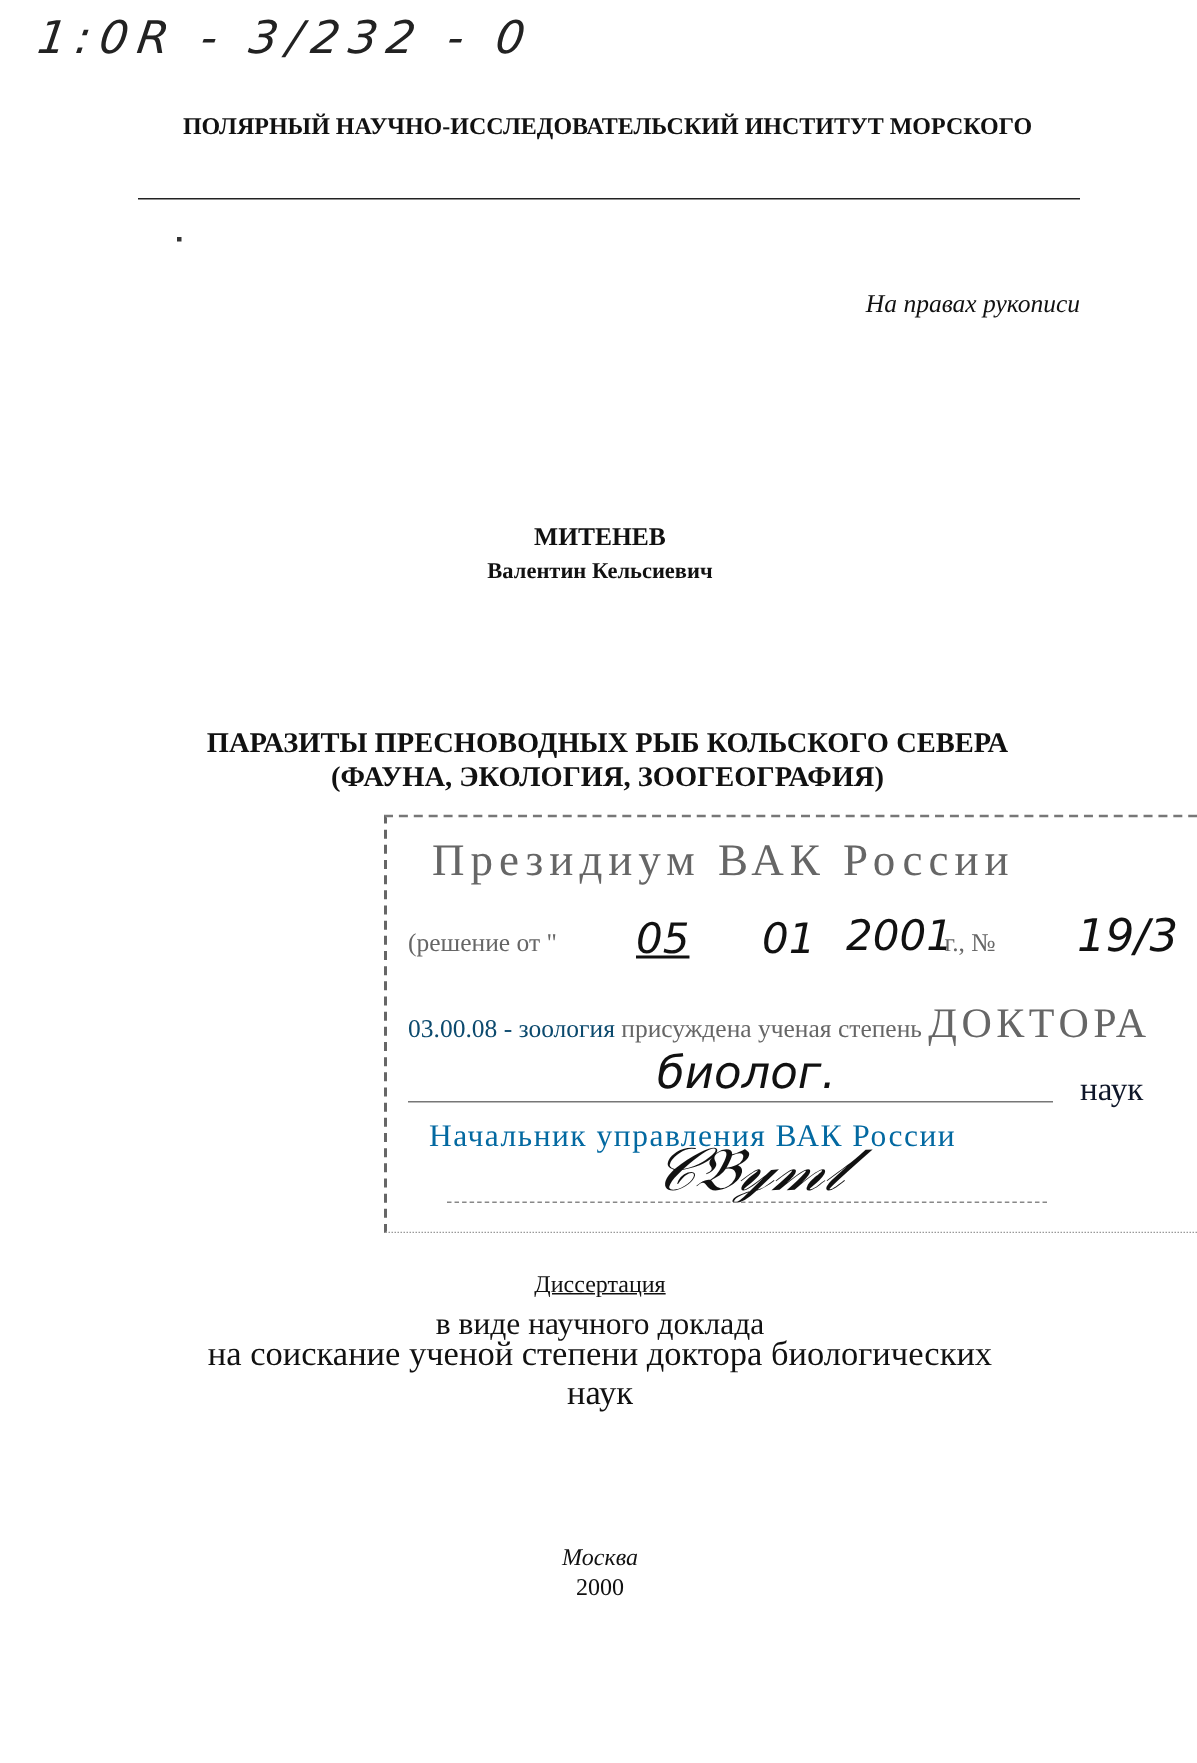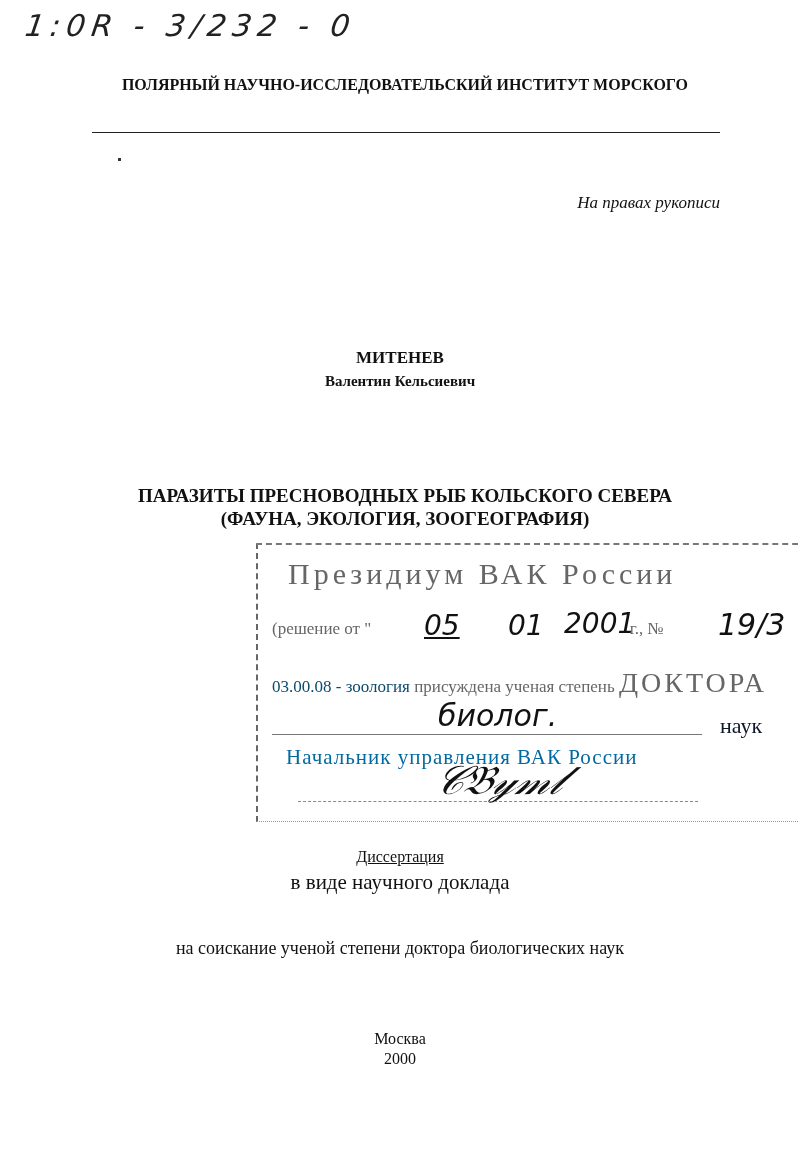--- a/index.html
+++ b/index.html
@@ -43,23 +43,23 @@
   .hw.d1 { left: 166px; top: 64px; font-size: 28px; text-decoration: underline; }
   .hw.d2 { left: 250px; top: 64px; font-size: 28px; }
   .hw.d3 { left: 306px; top: 62px; font-size: 28px; }
   .hw.num { left: 460px; top: 62px; font-size: 30px; }
   .hw.bio { left: 180px; top: 153px; font-size: 30px; }
   .hw.sig { left: 178px; top: 212px; font-size: 40px; transform: skewX(-15deg); }
 
   .diss { left: 120px; top: 848px; width: 560px; font-size: 16px; }
   .diss-ul { text-decoration: underline; }
   .diss2 { left: 120px; top: 870px; width: 560px; font-size: 21px; }
-  .diss3 { left: 120px; top: 890px; width: 560px; font-size: 18px; margin-top: 48px; }
+  .diss3 { left: 120px; top: 890px; width: 560px; font-size: 23px; }
 
-  .city { left: 340px; top: 1030px; width: 120px; font-size: 16px; text-align: center; }
+  .city { left: 340px; top: 1030px; width: 120px; font-style: italic; font-size: 16px; text-align: center; }
   .year { left: 340px; top: 1050px; width: 120px; font-size: 16px; }
 </style>
 </head>
 <body>
 
 <div class="abs hand-number">1:0R - 3/232 - 0</div>
 
 <div class="abs inst serif center">
   <div>ПОЛЯРНЫЙ НАУЧНО-ИССЛЕДОВАТЕЛЬСКИЙ ИНСТИТУТ МОРСКОГО</div>
 </div>

